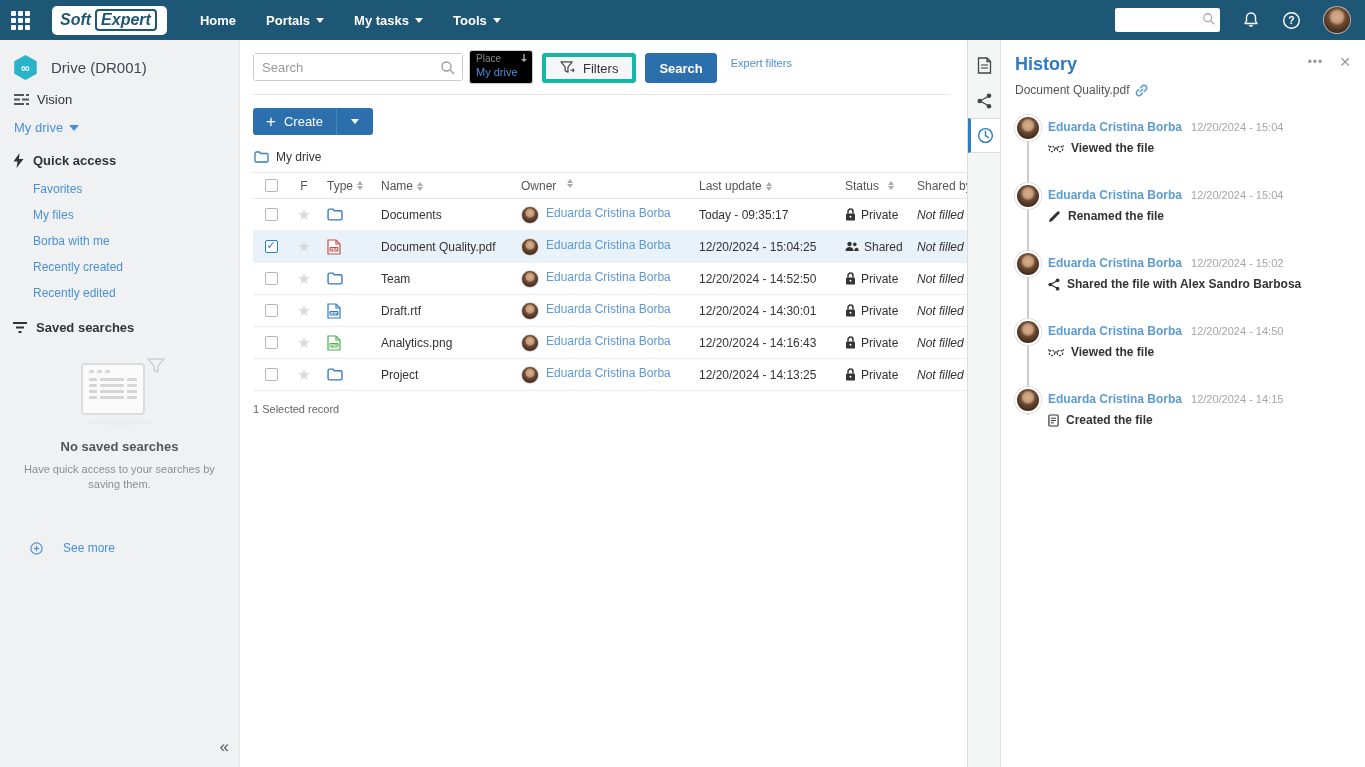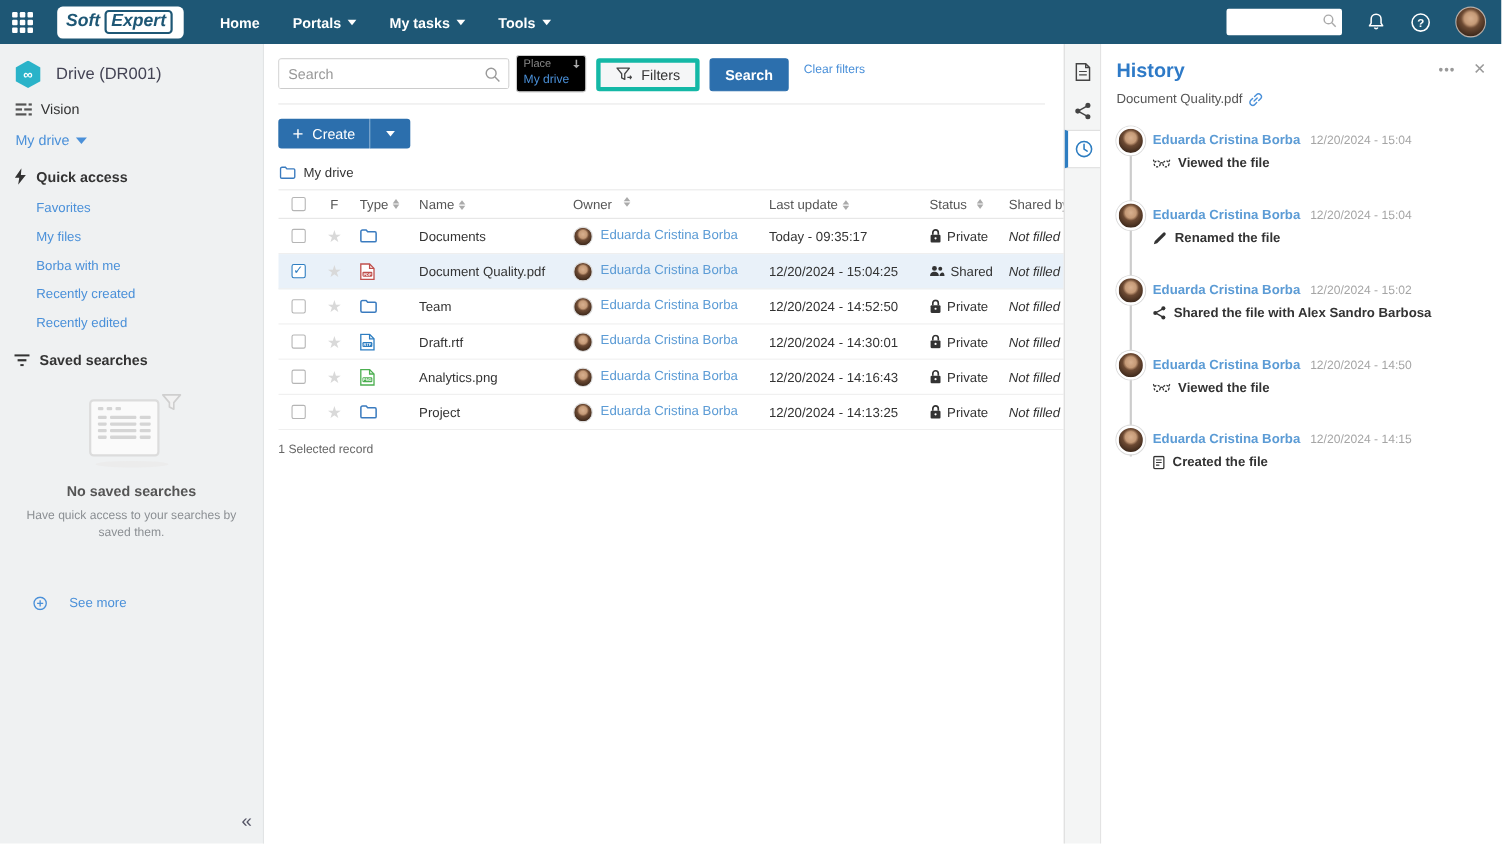--- a/index.html
+++ b/index.html
@@ -285,21 +285,21 @@
         </div>
     </div>
     <span class="funnel-badge">
       <svg width="22" height="22" viewBox="0 0 22 22">
           <path d="M3 4 L19 4 L13 11 L13 17 L9 15 L9 11 Z" fill="#f2f2f2" stroke="#cfcfcf" stroke-width="1.5" stroke-linejoin="round"></path>
         </svg>
     </span>
     <div class="illus-shadow"></div>
   </div>
   <div class="empty-title">No saved searches</div>
-  <div class="empty-caption">Have quick access to your searches by saved them.</div>
+  <div class="empty-caption">Have quick access to your searches by saving them.</div>
   <div class="see-more">
     <span>
       <svg width="13" height="13" viewBox="0 0 14 14">
           <circle cx="7" cy="7" r="6" fill="none" stroke="#4a90d9" stroke-width="1.3"></circle>
           <line x1="7" y1="4" x2="7" y2="10" stroke="#4a90d9" stroke-width="1.3"></line>
           <line x1="4" y1="7" x2="10" y2="7" stroke="#4a90d9" stroke-width="1.3"></line>
         </svg>
     </span>
     <span>See more</span>
   </div>
@@ -332,21 +332,21 @@
         <svg width="15" height="14" viewBox="0 0 16 15">
             <path d="M1 1 L13 1 L8.5 6.5 L8.5 12 L5.5 10.5 L5.5 6.5 Z" fill="none" stroke="#444" stroke-width="1.3" stroke-linejoin="round"></path>
             <path d="M11 10 L15 10 M13.5 8.2 L15 10 L13.5 11.8" fill="none" stroke="#444" stroke-width="1.1"></path>
           </svg>
       </span>
       <span>Filters</span>
     </div>
     <div class="btn btn-search">
         <span>Search</span>
       </div>
-    <a class="clear-filters">Clear filters</a>
+    <a class="clear-filters">Expert filters</a>
   </div>
   <div class="toolbar-divider"></div>
   <div class="create-wrap">
     <div class="btn btn-create">
       <span class="plus">+</span>
       <span>Create</span>
     </div>
     <div class="btn-create-caret">
       <span class="caret-down"></span>
     </div>

